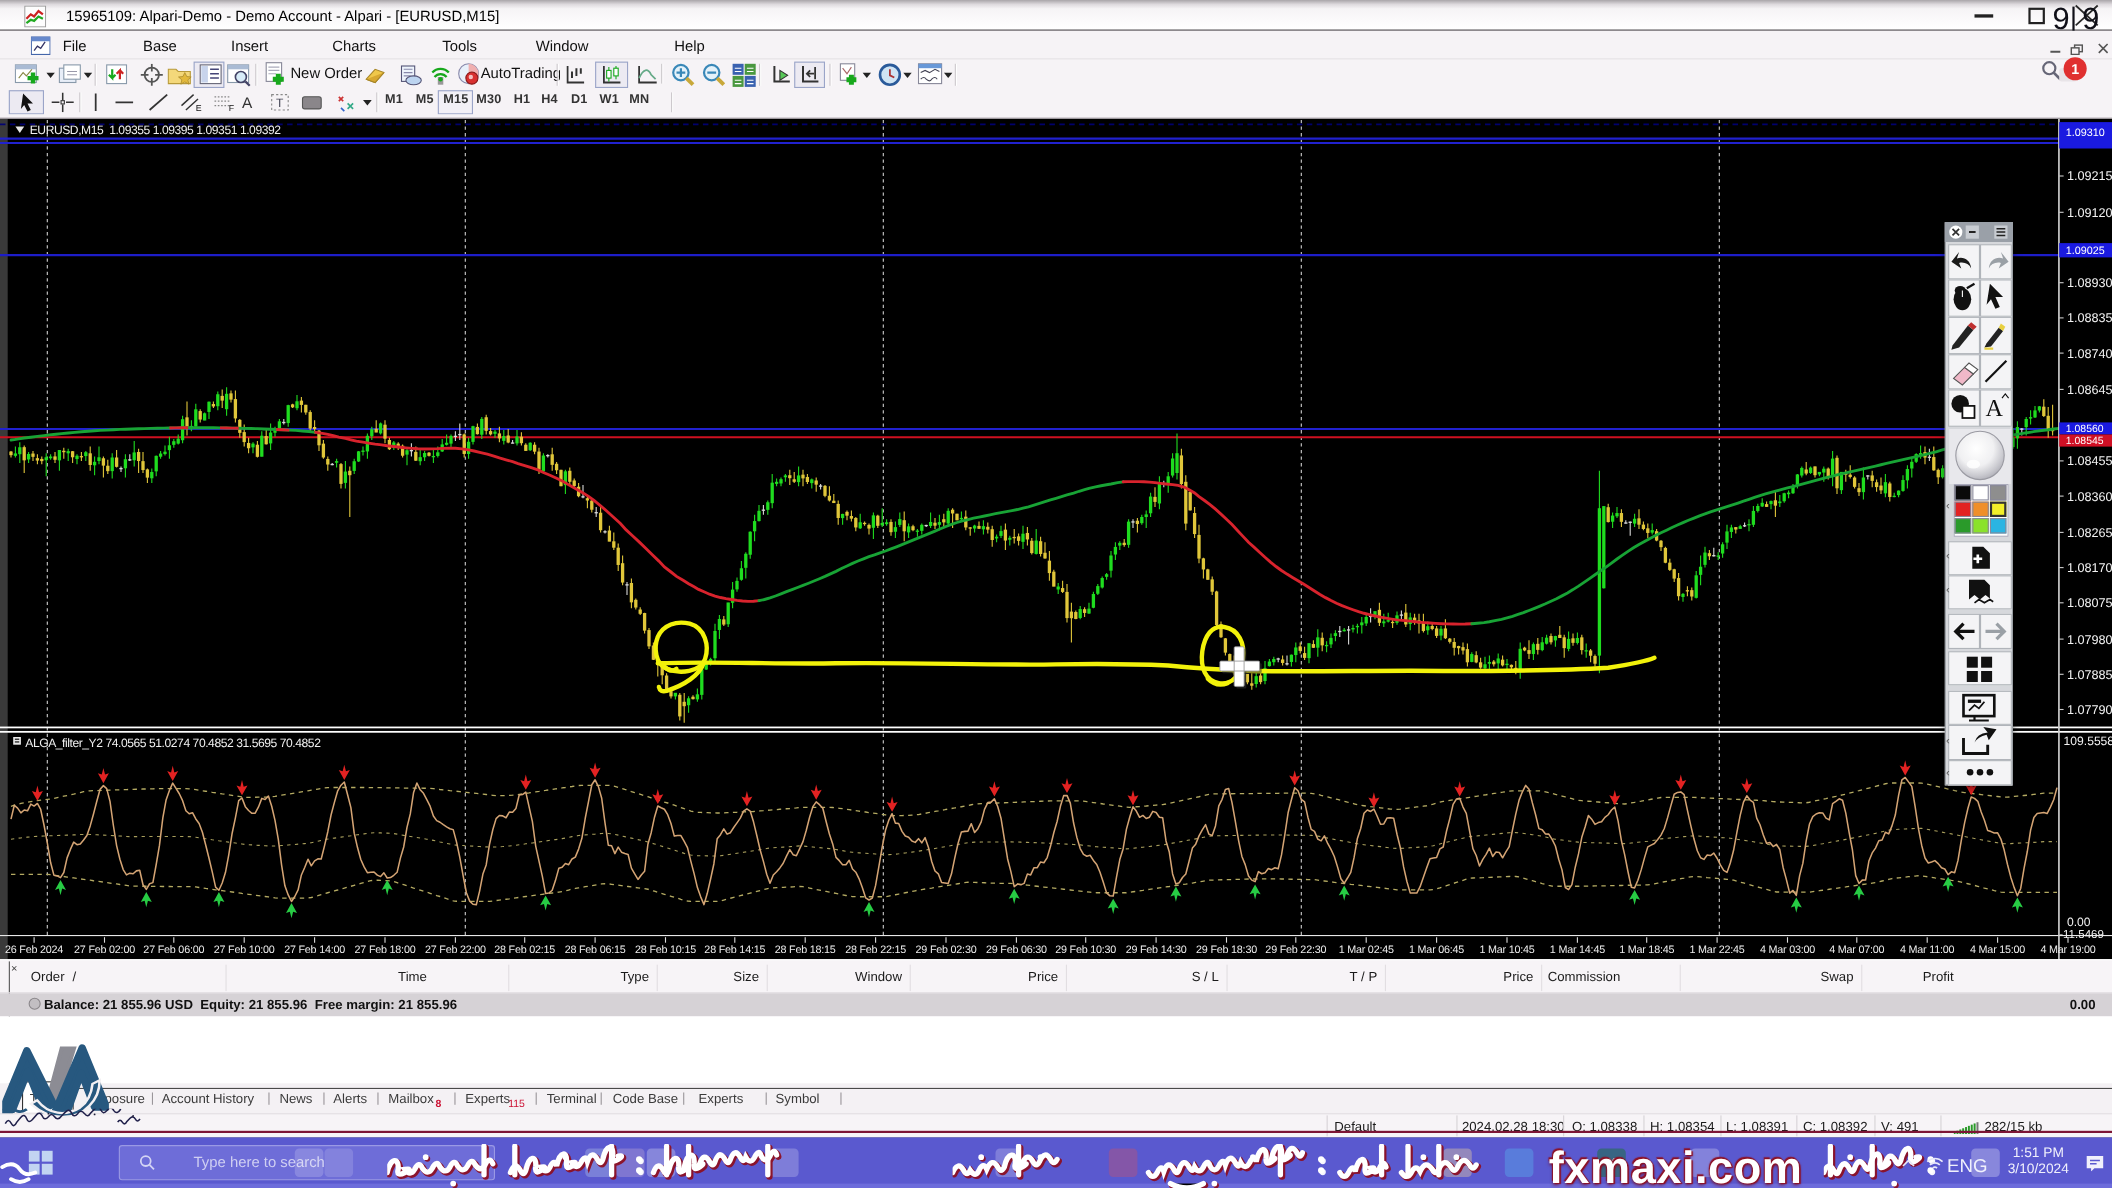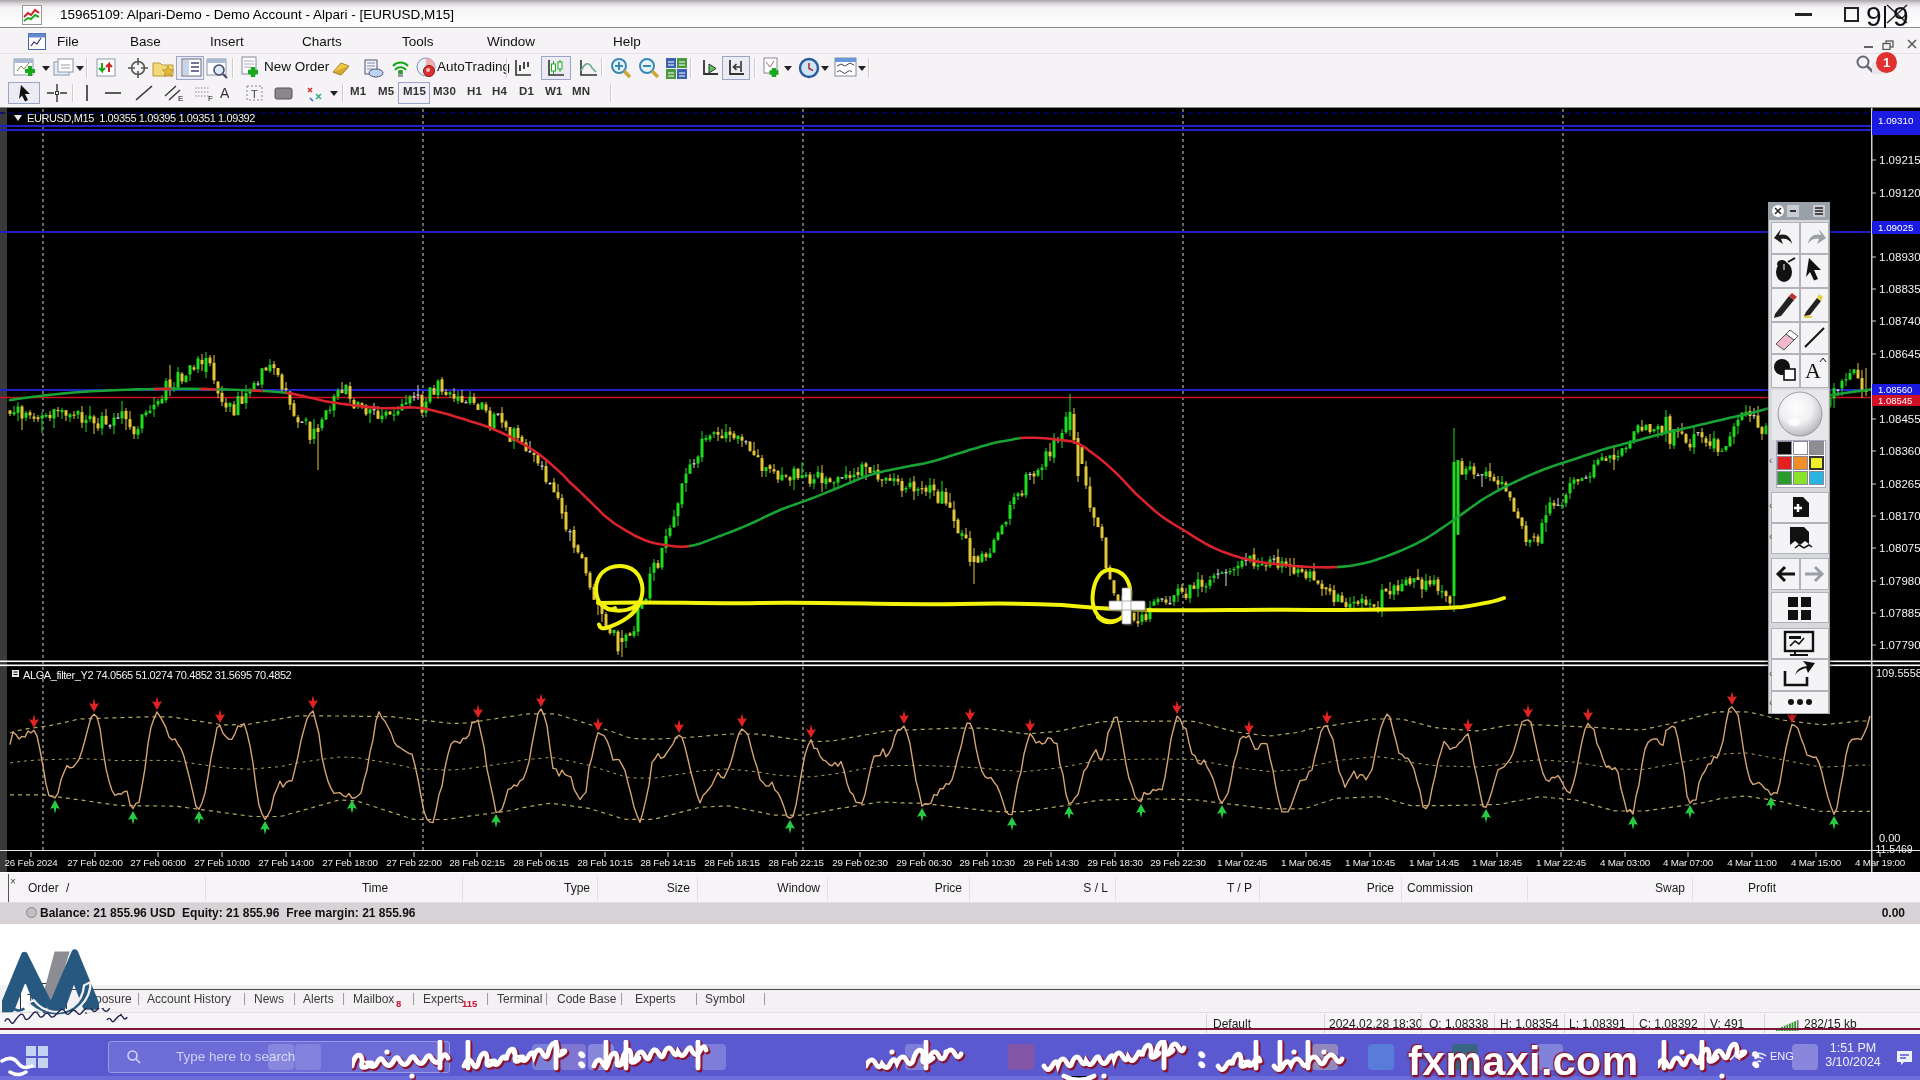--- a/index.html
+++ b/index.html
@@ -979,21 +979,21 @@
 <div class="tsep" style="left:243px">|</div>
 <div class="tsep" style="left:293px">|</div>
 <div class="tsep" style="left:342px">|</div>
 <div class="tsep" style="left:412px">|</div>
 <div class="tsep" style="left:486px">|</div>
 <div class="tsep" style="left:545px">|</div>
 <div class="tsep" style="left:620px">|</div>
 <div class="tsep" style="left:695px">|</div>
 <div class="tsep" style="left:763px">|</div>
 <div class="abs" style="left:396px;top:998px;font-size:9.5px;font-weight:bold;color:#cc1133">8</div>
-<div class="abs" style="left:462px;top:998px;font-size:9.5px;font-weight:bold;color:#cc1133">115</div>
+<div class="abs" style="left:462px;top:998px;font-size:9.5px;font-weight:normal;color:#cc1133">115</div>
 <div class="abs" style="left:0;top:1012px;width:1920px;height:22px;background:#f7f4f7;border-top:1px solid #e2dee2"></div>
 <div class="st" style="left:1213px">Default</div>
 <div class="st" style="left:1329px">2024.02.28 18:30</div>
 <div class="st" style="left:1429px">O: 1.08338</div>
 <div class="st" style="left:1500px">H: 1.08354</div>
 <div class="st" style="left:1569px">L: 1.08391</div>
 <div class="st" style="left:1639px">C: 1.08392</div>
 <div class="st" style="left:1710px">V: 491</div>
 <div class="st" style="left:1804px">282/15 kb</div>
 <div class="ssep" style="left:1206px"></div>
@@ -1203,21 +1203,21 @@
     </svg>
 <svg class="abs" style="left:0px;top:1055px;z-index:8" width="40" height="24" viewBox="0 0 40 24">
       <path d="M2,6 q10,-6 16,2 q5,7 14,3 m-22,6 q8,5 16,0" stroke="#fff" stroke-width="3.5" fill="none" stroke-linecap="round"></path>
     </svg>
 <svg class="abs" style="left:1728px;top:1052px;z-index:8" width="14" height="10" viewBox="0 0 14 10">
       <path d="M2,8 l5,-5 5,5" stroke="#e8e8fa" stroke-width="1.6" fill="none"></path>
     </svg>
 <svg class="abs" style="left:1750px;top:1051px;z-index:8" width="18" height="14" viewBox="0 0 18 14">
 <path d="M2,5 a10,10 0 0 1 14,0 M4.5,8 a6.5,6.5 0 0 1 9,0 M7,11 a3,3 0 0 1 4,0" stroke="#e8e8fa" stroke-width="1.5" fill="none"></path>
     </svg>
-<div class="abs" style="left:1770px;top:1050px;font-size:11px;color:#f0f0fc;z-index:8">ENG</div>
+<div class="abs" style="left:1770px;top:1050px;font-size:17px;color:#f0f0fc;z-index:8">ENG</div>
 <div class="abs" style="left:1818px;top:1041px;width:70px;text-align:center;font-size:12.5px;color:#f0f0fc;z-index:8">1:51 PM<br>3/10/2024</div>
 <svg class="abs" style="left:1896px;top:1049px;z-index:8" width="17" height="16" viewBox="0 0 17 16">
 <path d="M1,2 h15 v11 h-8 l-3,3 v-3 h-4 z" fill="#f0f0fc"></path>
       <path d="M4,6 h9 M4,9 h6" stroke="#5a59cf" stroke-width="1.3"></path>
     </svg>
 <div class="abs" style="left:1768px;top:202px;width:62px;height:512px;background:#d6d8dc;border:1px solid #9a9fa4;box-shadow:0 2px 6px rgba(0,0,0,.5);z-index:9"></div>
 <div class="abs" style="left:1768px;top:202px;width:62px;height:18px;background:#9aa0a8;z-index:10"></div>
 <svg class="abs" style="left:1771px;top:204px;z-index:10" width="56" height="14" viewBox="0 0 56 14">
 <circle cx="7" cy="7" r="6" fill="#fff"></circle>
       <path d="M4,4 l6,6 m0,-6 l-6,6" stroke="#333" stroke-width="1.6"></path>

